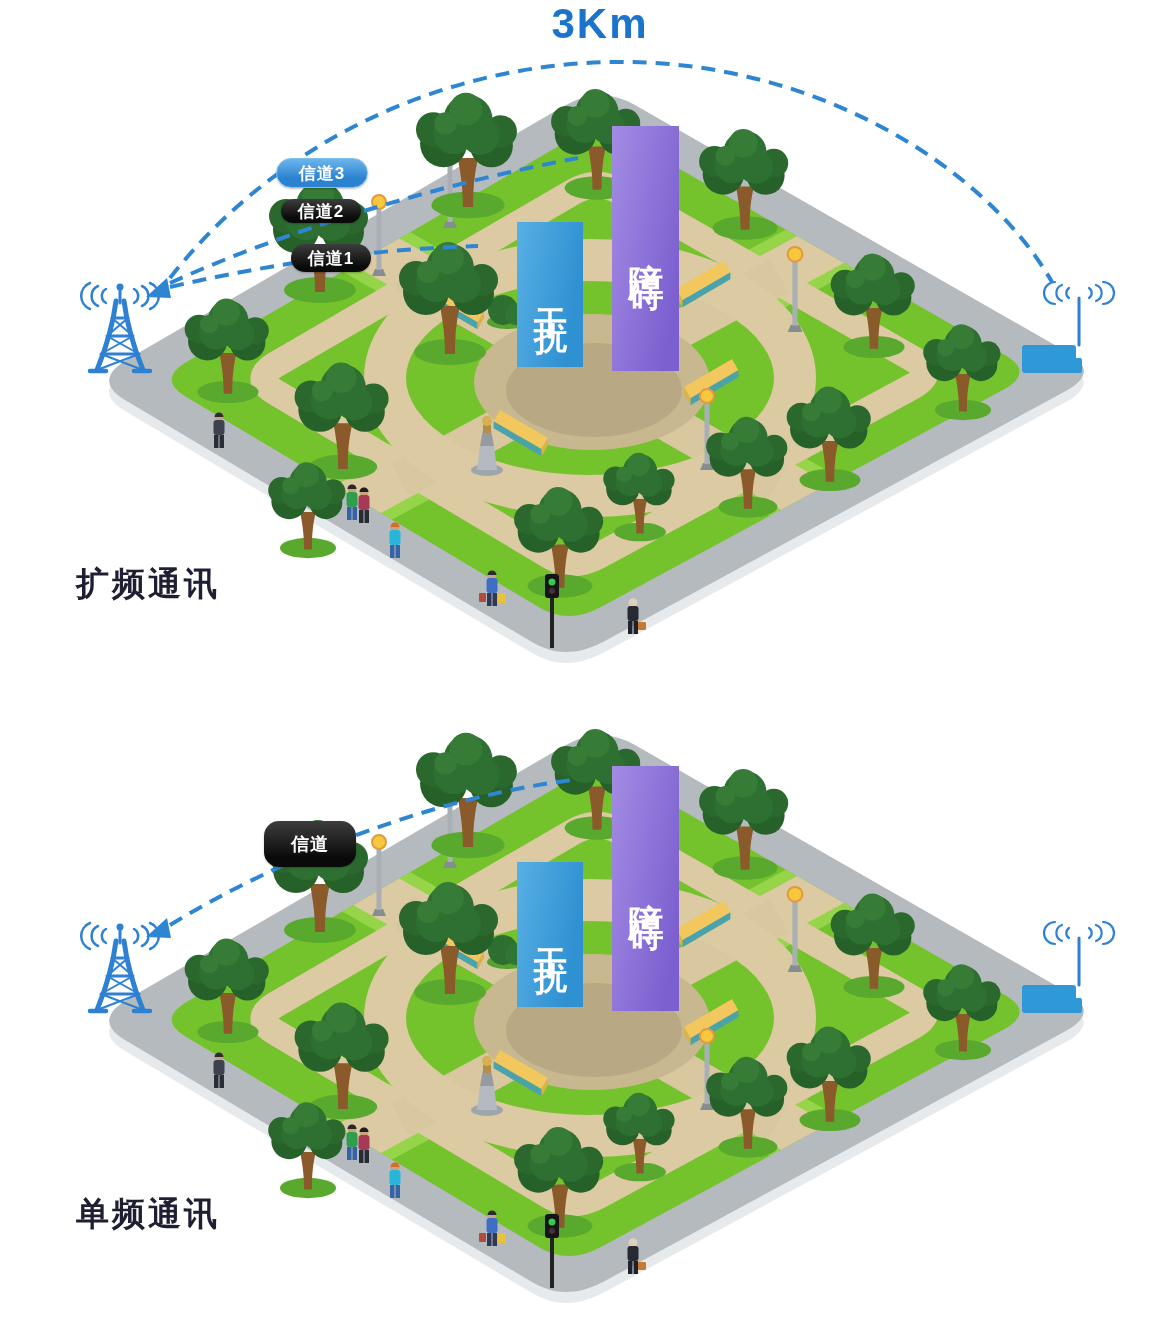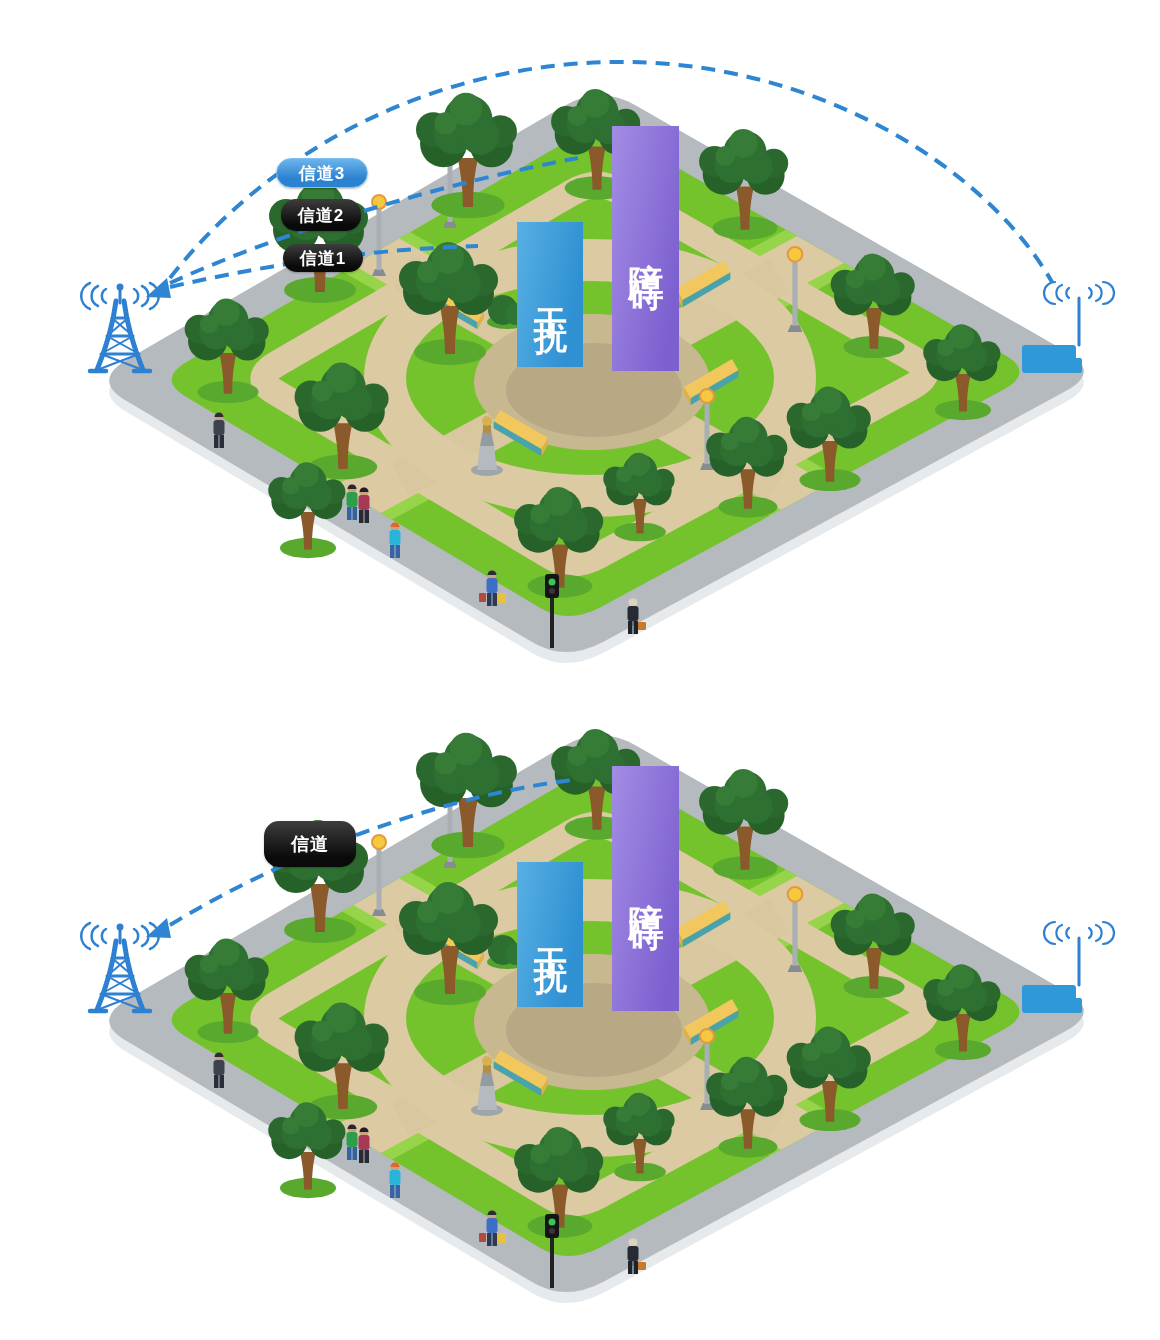--- a/index.html
+++ b/index.html
@@ -14,22 +14,22 @@
     font-size:42px; font-weight:bold; color:#1a74cc; letter-spacing:2px;
   }
   .pill {
     position:absolute; display:flex; align-items:center; justify-content:center;
     color:#ffffff; font-weight:bold; font-size:17px; border-radius:15px;
     letter-spacing:1px; box-shadow:0 1px 2px rgba(0,0,0,0.25);
   }
   .pill.blue  { background:linear-gradient(180deg,#6cb5ec 0%, #2b82d0 70%); border:1px solid #7fc0ef;margin-top:28px; }
   .pill.dark  { background:linear-gradient(180deg,#3d3d3d 0%, #0a0a0a 80%); }
   .pill-ch3 { left:276px; top:130px; width:90px; height:28px; }
-  .pill-ch2 { left:281px; top:199px; width:80px; height:32px; }
-  .pill-ch1 { left:283px; top:244px; width:80px; height:28px; }
+  .pill-ch2 { left:281px; top:199px; width:80px; height:24px; }
+  .pill-ch1 { left:291px; top:244px; width:80px; height:28px; }
   .pill-chS { left:264px; top:821px; width:92px; height:46px; font-size:18px; }
   .vbox {
     position:absolute; display:flex; align-items:center; justify-content:center;
     color:#ffffff; font-weight:bold;
     writing-mode:vertical-rl; text-orientation:upright;
   }
   .vbox.interf { background:linear-gradient(100deg,#58b0e4 0%, #2f90d2 80%); }
   .vbox.obst   { background:linear-gradient(100deg,#a38ce4 0%, #7c60d0 85%); }
   .box-interf-top { left:517px; top:222px; width:66px; height:145px; font-size:33px; letter-spacing:12px; }
   .box-obst-top   { left:612px; top:126px; width:67px; height:245px; font-size:35px; letter-spacing:14px; }
@@ -238,24 +238,27 @@
       <path d="M170,278 C270,150 430,66 610,62 C810,58 985,165 1052,282"></path>
     </g>
     <polygon points="146,297 167,278 171,298" fill="#2e86d3"></polygon>
 
     <g fill="none" stroke="#2e86d3" stroke-width="4" stroke-dasharray="14 9">
       <path d="M170,925 C280,858 430,798 572,780"></path>
     </g>
     <polygon points="146,937 167,918 171,938" fill="#2e86d3"></polygon>
   </svg>
 
+  <div class="distance-label">3Km</div>
 
   <div class="pill blue pill-ch3">信道3</div>
   <div class="pill dark pill-ch2">信道2</div>
   <div class="pill dark pill-ch1">信道1</div>
   <div class="pill dark pill-chS">信道</div>
 
   <div class="vbox interf box-interf-top">干扰</div>
   <div class="vbox obst box-obst-top">障碍</div>
   <div class="vbox interf box-interf-bot">干扰</div>
   <div class="vbox obst box-obst-bot">障碍</div>
 
+  <div class="scene-title title-top">扩频通讯</div>
+  <div class="scene-title title-bot">单频通讯</div>
 </div>
 
 </body></html>

